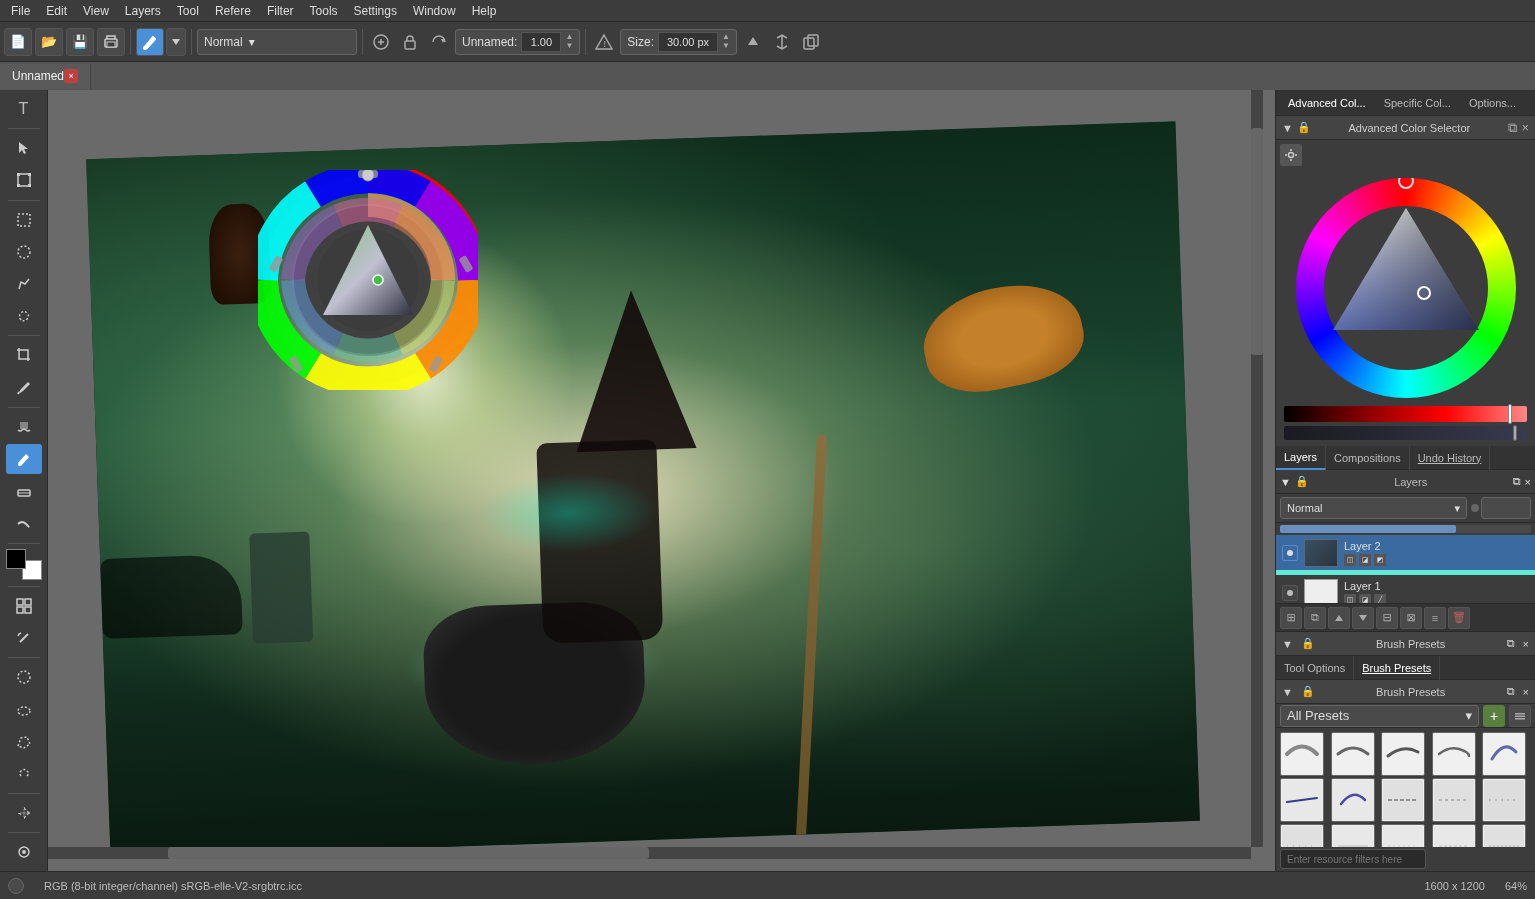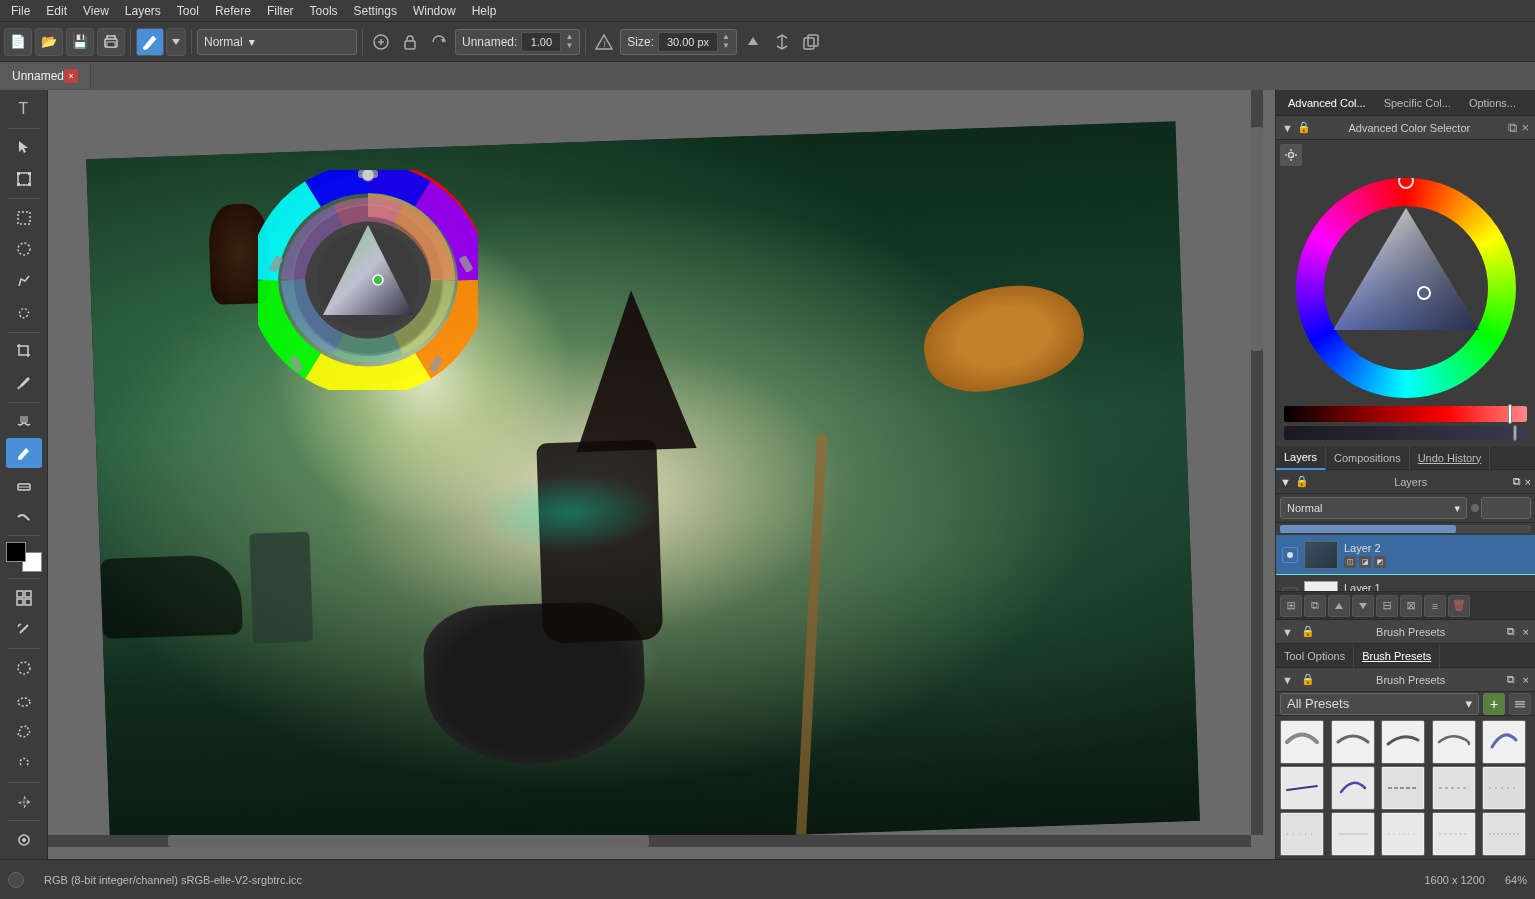--- a/index.html
+++ b/index.html
@@ -404,21 +404,21 @@
       flex: 1;
       overflow-y: auto;
       background: #3c3c3c;
     }
     .layer-item {
       display: flex;
       align-items: center;
       height: 40px;
       padding: 0 6px;
       gap: 6px;
-      border-bottom: 1px solid #5eead4;
+      border-bottom: 5px solid #5eead4;
       cursor: pointer;
     }
     .layer-item.selected { background: #3a6aa0; }
     .layer-info {
       flex: 1;
       display: flex;
       flex-direction: column;
       gap: 2px;
     }
     .layer-name {
@@ -536,21 +536,21 @@
       background: #f0f0f0;
       border: 1px solid #666;
       border-radius: 2px;
       cursor: pointer;
       display: flex; align-items: center; justify-content: center;
       overflow: hidden;
     }
 
     
     #status-bar {
-      height: 40px;
+      height: 28px;
       background: #3c3c3c;
       border-top: 1px solid #2a2a2a;
       display: flex;
       align-items: center;
       padding: 0 8px;
       gap: 20px;
       flex-shrink: 0;
     }
     .status-item {
       font-size: 11px;
@@ -1220,20 +1220,23 @@
             </svg>
         </div>
         <div class="brush-preset-item">
           <svg width="40" height="40" viewBox="0 0 40 40">
               <rect width="40" height="40" fill="#e0e0e0"></rect>
               <line x1="5" y1="20" x2="35" y2="20" stroke="#aaa" stroke-width="1" stroke-dasharray="2,2"></line>
             </svg>
         </div>
       </div>
 
+      <div style="padding:2px 4px;background:#3c3c3c;">
+        <input class="brush-filter-input" type="text" placeholder="Enter resource filters here" style="">
+      </div>
     </div>
   </div>
 
 </div>
 
 <div id="status-bar">
   <div style="width:16px;height:16px;background:#4a4a4a;border-radius:50%;border:1px solid #666;cursor:pointer;"></div>
   <span class="status-item">RGB (8-bit integer/channel)  sRGB-elle-V2-srgbtrc.icc</span>
   <div class="status-right">
     <span class="status-item">1600 x 1200</span>

